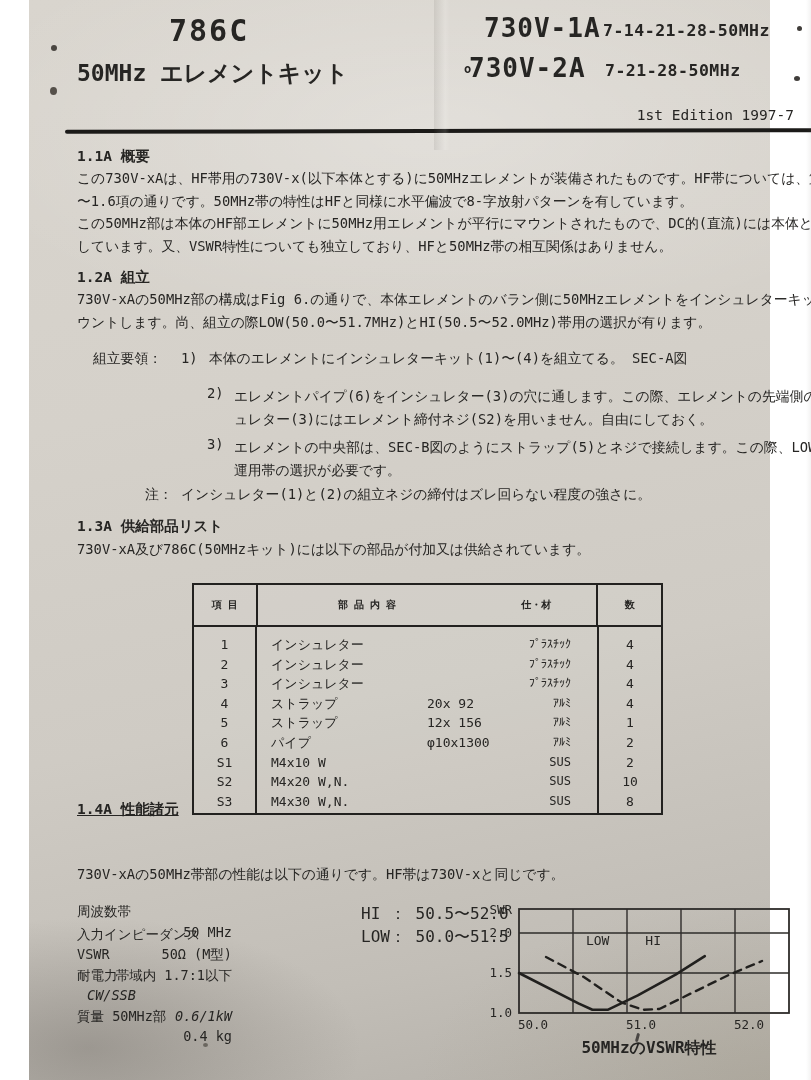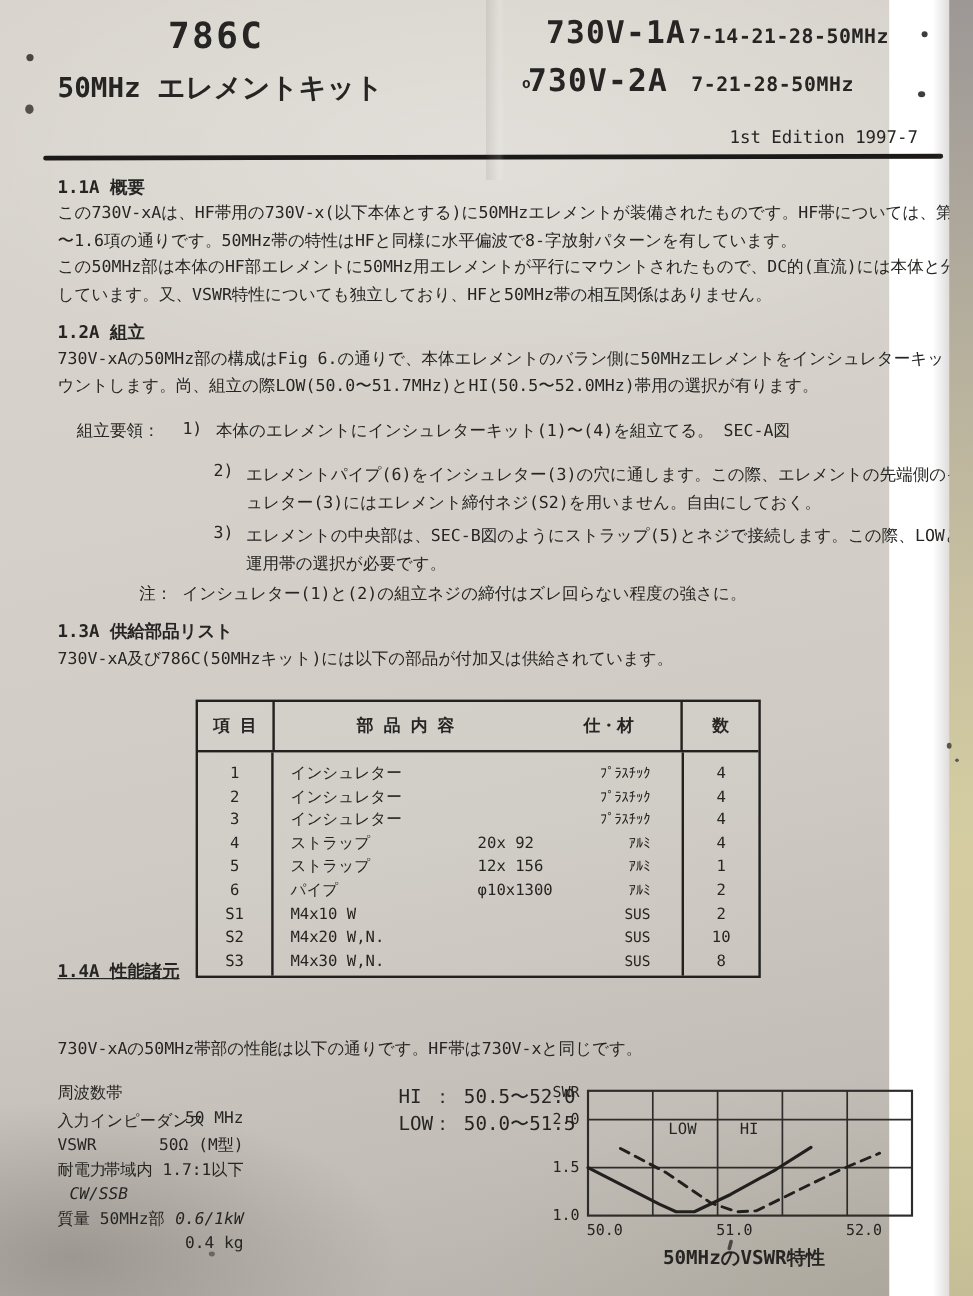--- a/index.html
+++ b/index.html
@@ -5,36 +5,37 @@
   html,body{margin:0;padding:0;}
   body{width:811px;height:1080px;overflow:hidden;
     font-family:"DejaVu Sans Mono","DejaVu Sans",monospace;
     color:#262523;}
   .page{position:relative;width:741px;height:1080px;
     background:
       radial-gradient(ellipse 700px 300px at 55% 12%, rgba(255,255,255,0.28), rgba(255,255,255,0) 70%),
       radial-gradient(ellipse 420px 200px at 8% 97%, rgba(95,90,84,0.38), rgba(95,90,84,0) 65%),
       radial-gradient(ellipse 500px 260px at 100% 100%, rgba(150,142,120,0.25), rgba(150,142,120,0) 70%),
       linear-gradient(168deg,#d9d5ce 0%,#d5d1ca 35%,#cfcbc4 62%,#c2beb7 85%,#b4b0a9 100%);
+    margin-left: 29px;
   }
   .abs{position:absolute;white-space:nowrap;}
   .ln{height:22.5px;line-height:22.5px;white-space:nowrap;}
   .body-txt{font-size:13.8px;}
   .sec-head{font-size:14.5px;font-weight:bold;}
   
   .model{font-size:30px;font-weight:bold;letter-spacing:2px;}
   .kit-title{font-size:23px;font-weight:bold;}
   .prod-name{font-size:26px;font-weight:bold;letter-spacing:1px;}
   .prod-bands{font-size:16.5px;font-weight:bold;letter-spacing:0.5px;}
   .circle-mark{font-size:12px;font-weight:bold;}
   .edition{font-size:14.5px;}
   .rule{background:#1b1a18;height:4px;border-radius:2px;transform:rotate(-0.12deg);}
   
   .parts-table{border:2.2px solid #22211f;background:rgba(255,255,255,0.06);}
-  .t-head{display:flex;height:40px;align-items:center;border-bottom:2.2px solid #22211f;font-size:14px;font-weight:bold;}
+  .t-head{display:flex;height:40px;align-items:center;border-bottom:2.2px solid #22211f;font-size:10px;font-weight:bold;}
   .t-col-item{width:62px;text-align:center;border-right:2.2px solid #22211f;align-self:stretch;display:flex;align-items:center;justify-content:center;}
   .t-col-mid{width:340px;display:flex;align-items:center;}
   .t-col-qty{width:63px;text-align:center;border-left:2.2px solid #22211f;align-self:stretch;display:flex;align-items:center;justify-content:center;}
   .t-mid-desc-h{flex:1;text-align:center;}
   .t-mid-mat-h{width:120px;text-align:center;}
   .t-body{display:flex;align-items:stretch;}
   .t-body .c-item{width:62px;border-right:2.2px solid #22211f;padding-top:8px;}
   .t-body .c-mid{width:340px;padding-top:8px;}
   .t-body .c-qty{width:63px;border-left:2.2px solid #22211f;padding-top:8px;}
   .t-row{height:19.6px;line-height:19.6px;font-size:13px;display:flex;}

